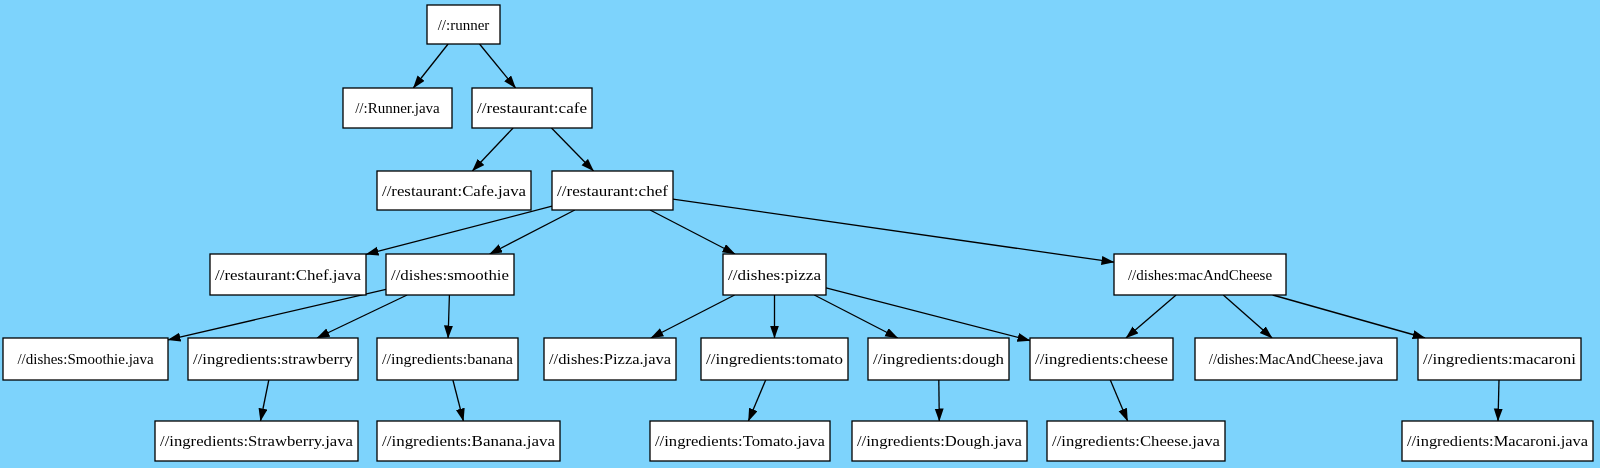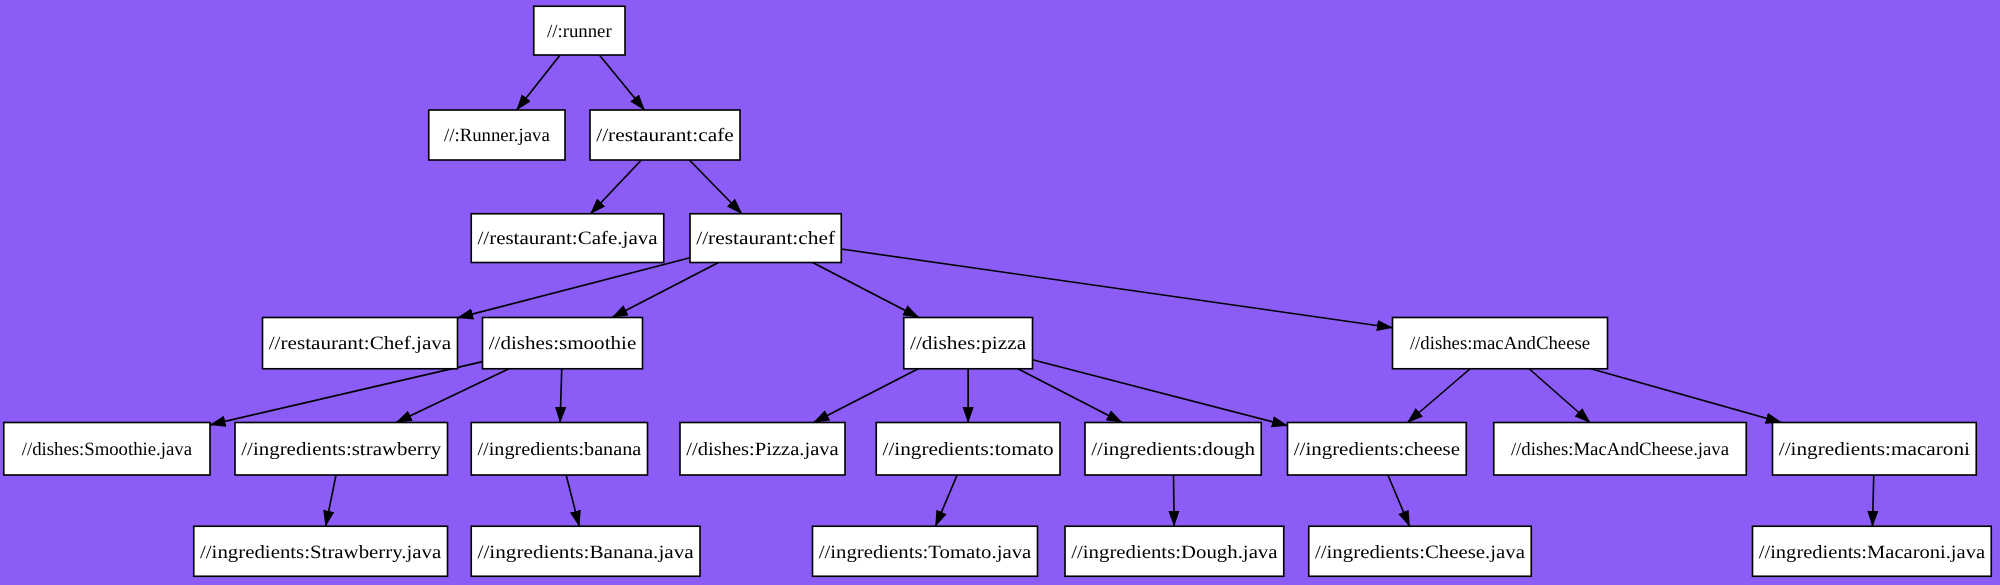--- a/index.html
+++ b/index.html
@@ -8,21 +8,21 @@
     background: #ffffff;
     width: 1600px;
     height: 468px;
     overflow: hidden;
     font-family: "Liberation Serif", serif;
   }
   .graph-wrap {
     position: relative;
     width: 1600px;
     height: 468px;
-    background: #8b5cf6;
+    background: #7dd3fc;
   }
   svg { display: block; }
   .edge-line {
     stroke: #000000;
     stroke-width: 1.3;
     fill: none;
   }
   .node-box {
     fill: #ffffff;
     stroke: #000000;

